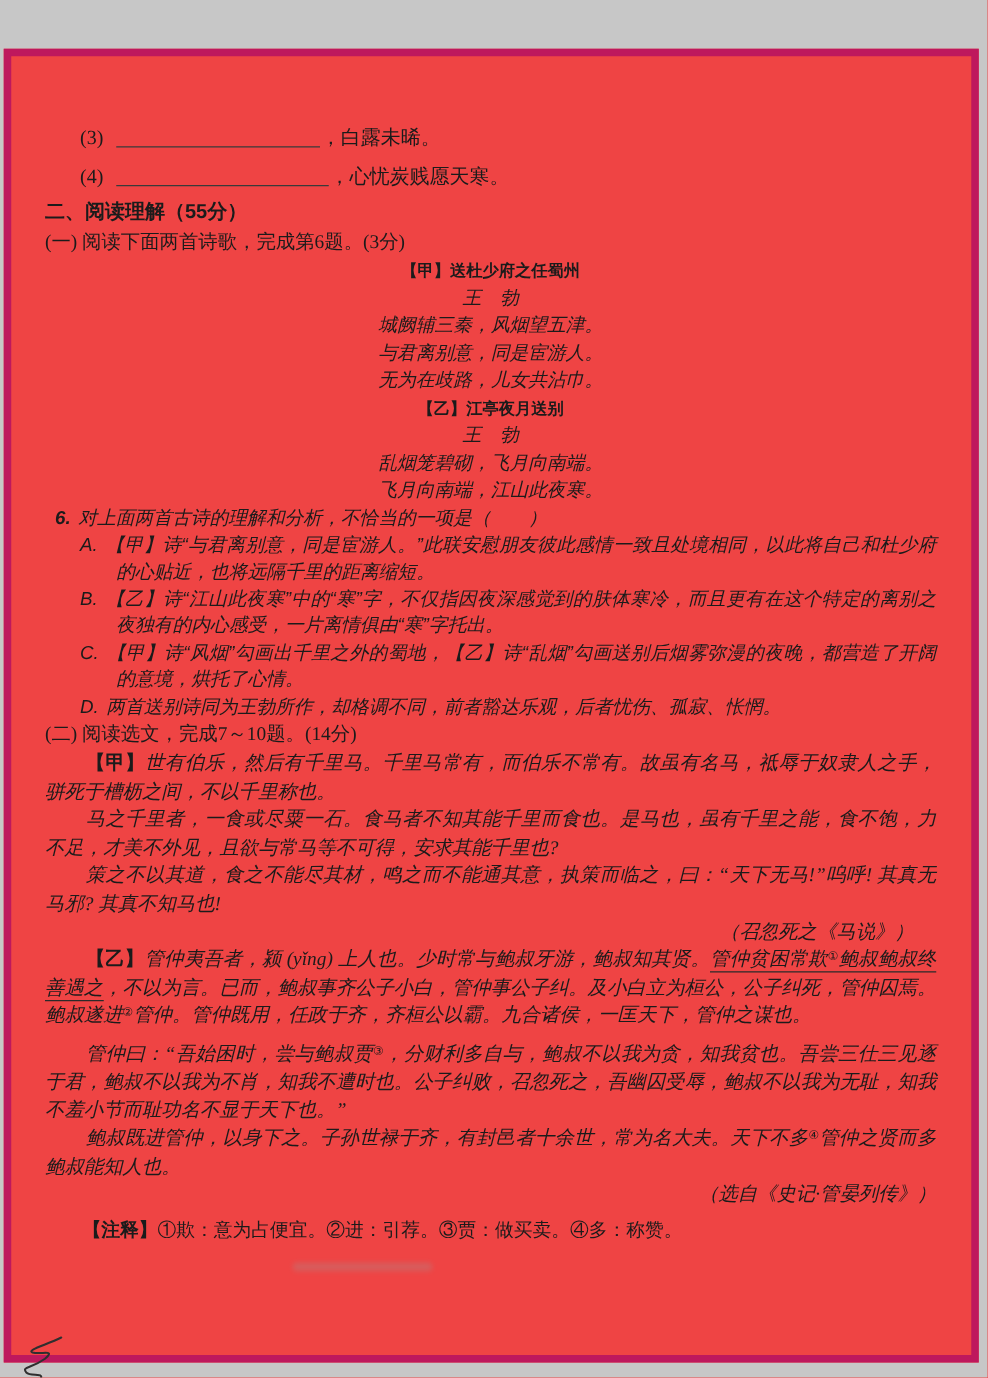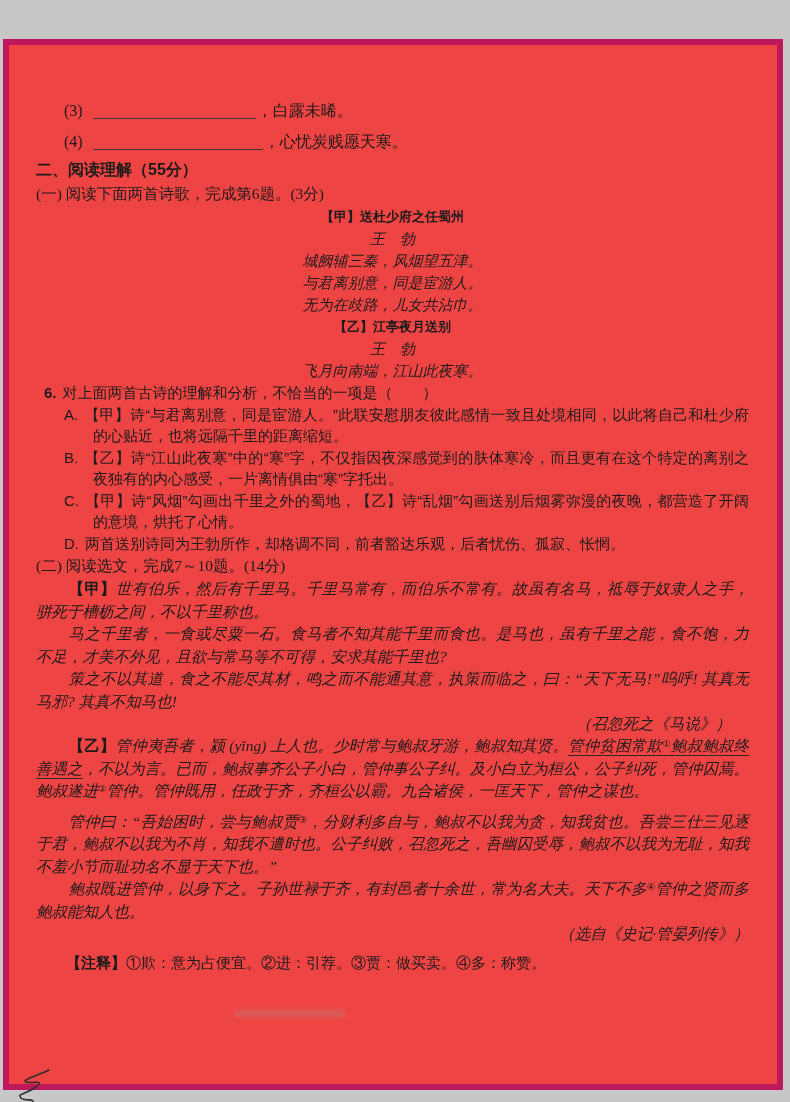--- a/index.html
+++ b/index.html
@@ -24,21 +24,21 @@
   .b3{width:163px;} .b4{width:170px;} .b5{width:158px;}
   
   .sec-heading{font-family:"Liberation Sans",sans-serif;font-weight:bold;font-size:16px;line-height:25px;}
   .part-intro{font-size:15.5px;line-height:24px;}
   
   .poems{text-align:center;}
   .poem-title{font-family:"Liberation Sans",sans-serif;font-weight:bold;font-size:13px;line-height:22px;}
   .poem-author{font-size:15px;line-height:22px;font-style:italic;}
   .poem-line{font-size:15px;line-height:22px;font-style:italic;}
   
-  .q6{font-family:"Liberation Sans",sans-serif;font-size:15px;}
+  .q6{font-family:"Liberation Sans",sans-serif;font-size:15px;font-style:italic;}
   .q6-stem{line-height:21.5px;padding-left:8px;}
   .qnum{font-weight:bold;margin-right:6px;}
   .option{line-height:21.5px;padding-left:57px;text-indent:-29px;text-align:justify;}
   .opt-label{margin-right:6px;}
   
   .passage{font-style:italic;font-size:15.5px;text-align:justify;}
   .para{line-height:22.5px;text-indent:2.1em;margin:0;}
   .mt8{margin-top:8px;}
   .plabel{font-style:normal;font-weight:bold;font-family:"Liberation Sans",sans-serif;}
   .uline{border-bottom:1px solid #2a2a2a;padding-bottom:1px;}
@@ -72,20 +72,21 @@
     <div class="part-intro">(一) 阅读下面两首诗歌，完成第6题。(3分)</div>
 
     <div class="poems">
       <div class="poem-title">【甲】送杜少府之任蜀州</div>
       <div class="poem-author">王　勃</div>
       <div class="poem-line">城阙辅三秦，风烟望五津。</div>
       <div class="poem-line">与君离别意，同是宦游人。</div>
       <div class="poem-line">无为在歧路，儿女共沾巾。</div>
       <div class="poem-title">【乙】江亭夜月送别</div>
       <div class="poem-author">王　勃</div>
+      <div class="poem-line">乱烟笼碧砌，飞月向南端。</div>
       <div class="poem-line">飞月向南端，江山此夜寒。</div>
     </div>
 
     <div class="q6">
       <div class="q6-stem">
         <span class="qnum">6.</span><span>对上面两首古诗的理解和分析，不恰当的一项是（　　）</span>
       </div>
       <div class="option">
         <span class="opt-label">A.</span><span>【甲】诗“与君离别意，同是宦游人。”此联安慰朋友彼此感情一致且处境相同，以此将自己和杜少府的心贴近，也将远隔千里的距离缩短。</span>
       </div>

